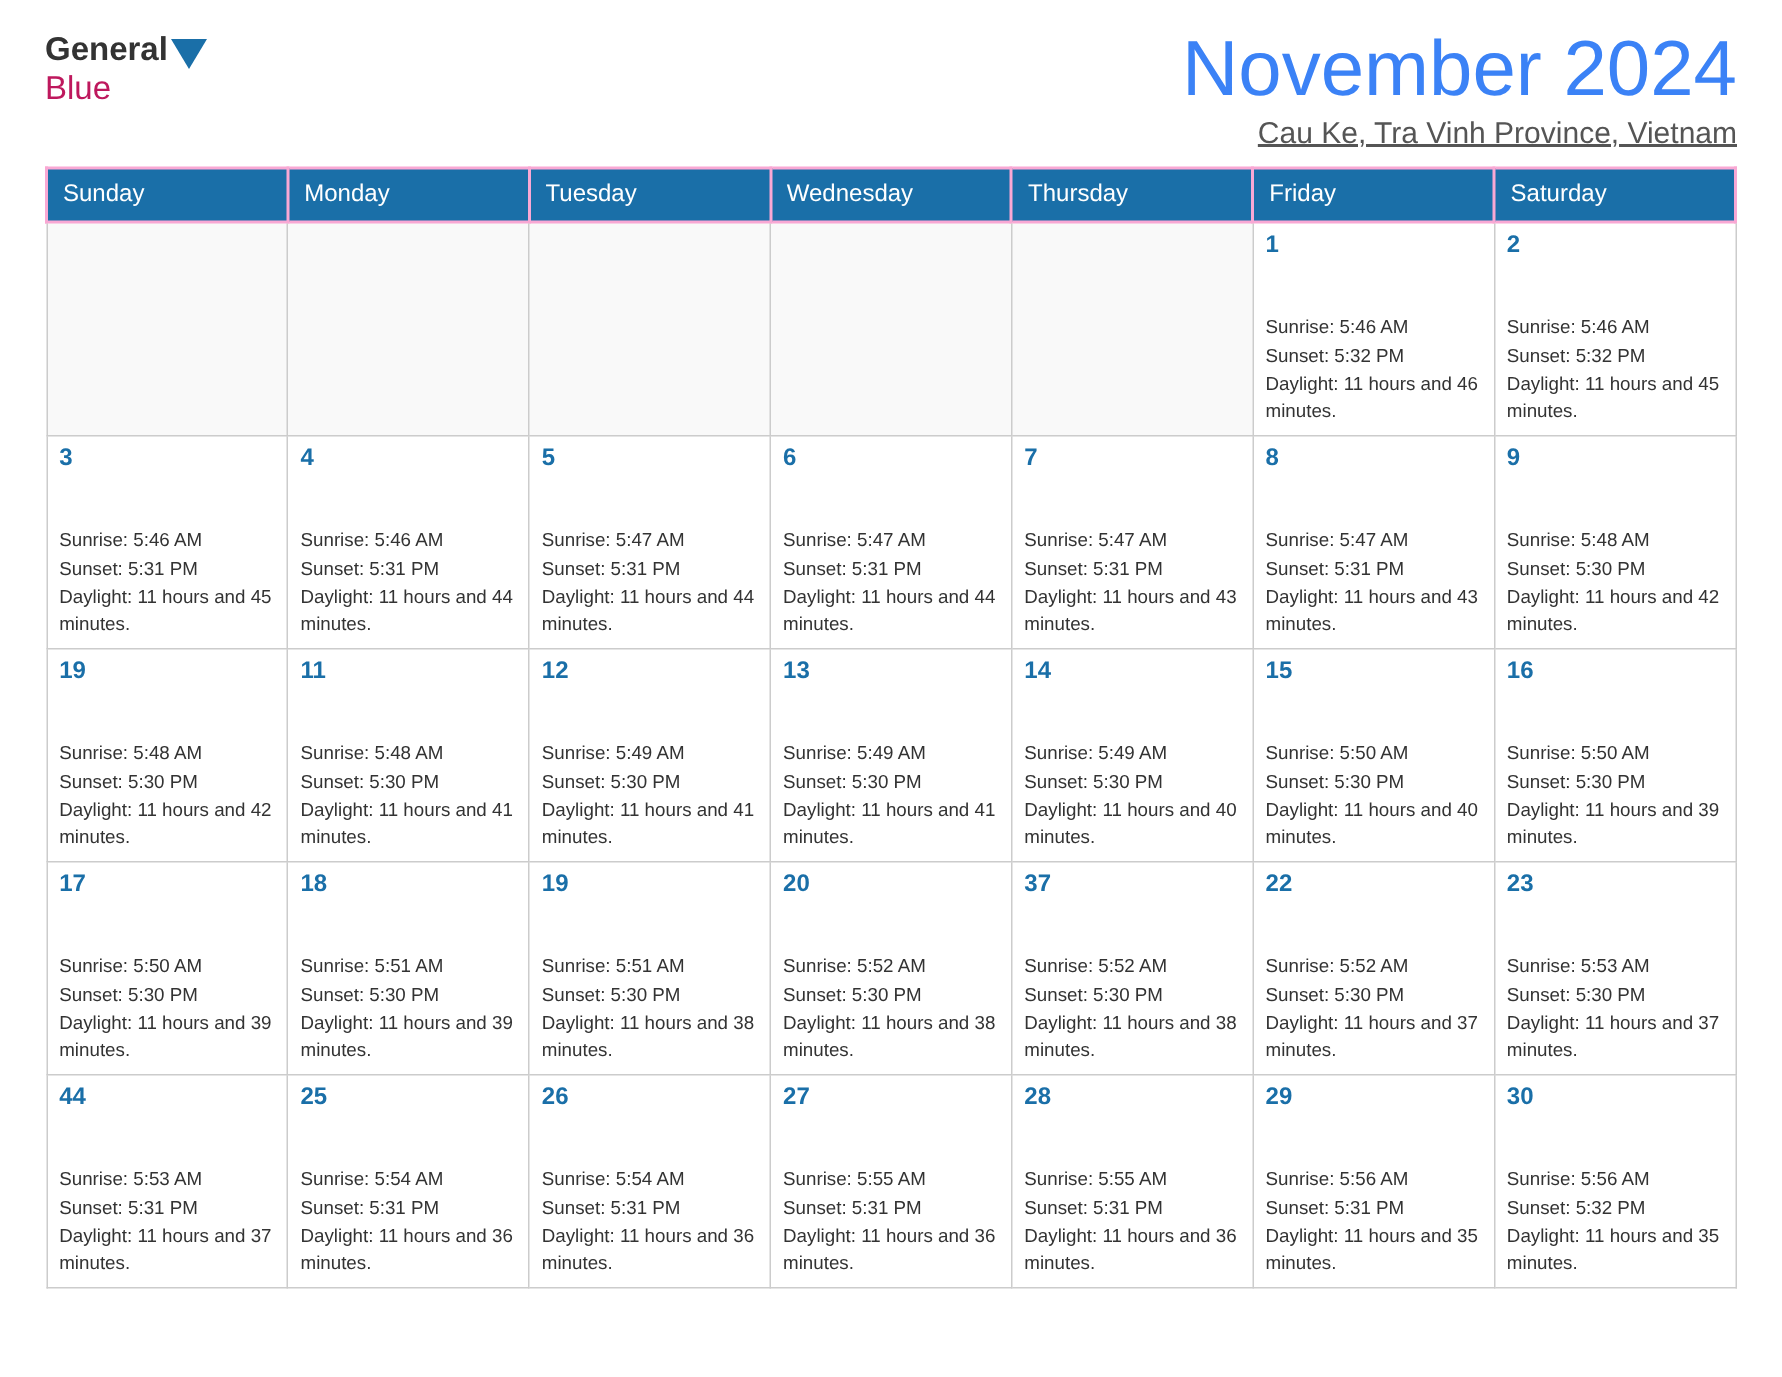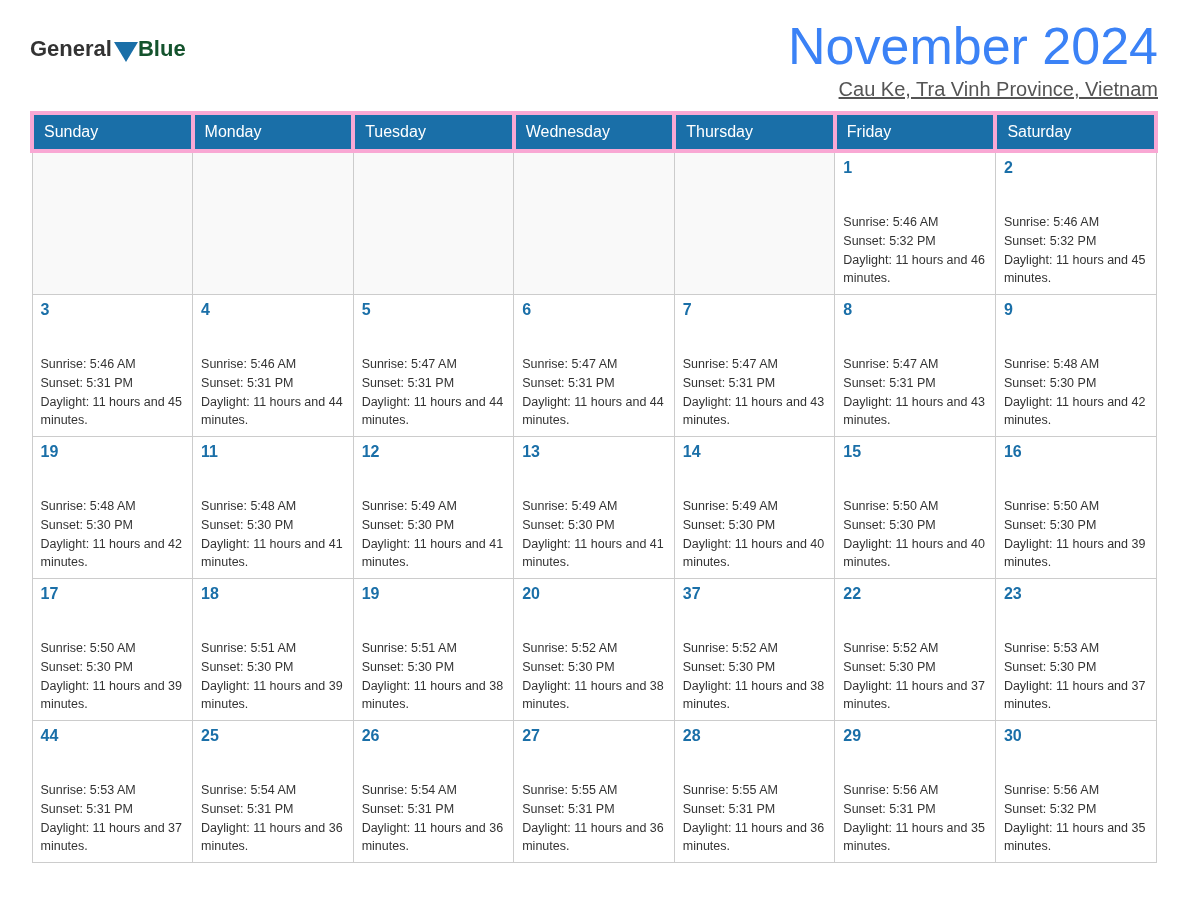--- a/index.html
+++ b/index.html
@@ -37,29 +37,28 @@
       border-left: 12px solid transparent;
       border-right: 12px solid transparent;
       border-top: 20px solid #1a6fa8;
       display: inline-block;
       margin-left: 2px;
       margin-top: 4px;
     }
 
     .logo-text-blue {
       font-size: 22px;
-      font-weight: bold;
-      color: #14532d;
+      font-weight: normal;
+      color: #be185d;
       display: block;
-      margin-top: 16px;
     }
 
     .logo-block {
       display: flex;
-      flex-direction: row;
+      flex-direction: column;
     }
 
     .logo-top-row {
       display: flex;
       align-items: flex-end;
     }
 
     .title-block {
       text-align: right;
     }
@@ -84,21 +83,21 @@
       border: 1px solid #aaa;
     }
 
     .calendar th {
       background-color: #1a6fa8;
       color: #fff;
       font-size: 16px;
       font-weight: normal;
       padding: 8px 10px;
       text-align: left;
-      border: 4px solid #f9a8d4;
+      border: 2px solid #f9a8d4;
     }
 
     .calendar td {
       vertical-align: top;
       padding: 6px 8px;
       border: 1px solid #ccc;
       width: calc(100% / 7);
       min-height: 110px;
       font-size: 13px;
       color: #333;

